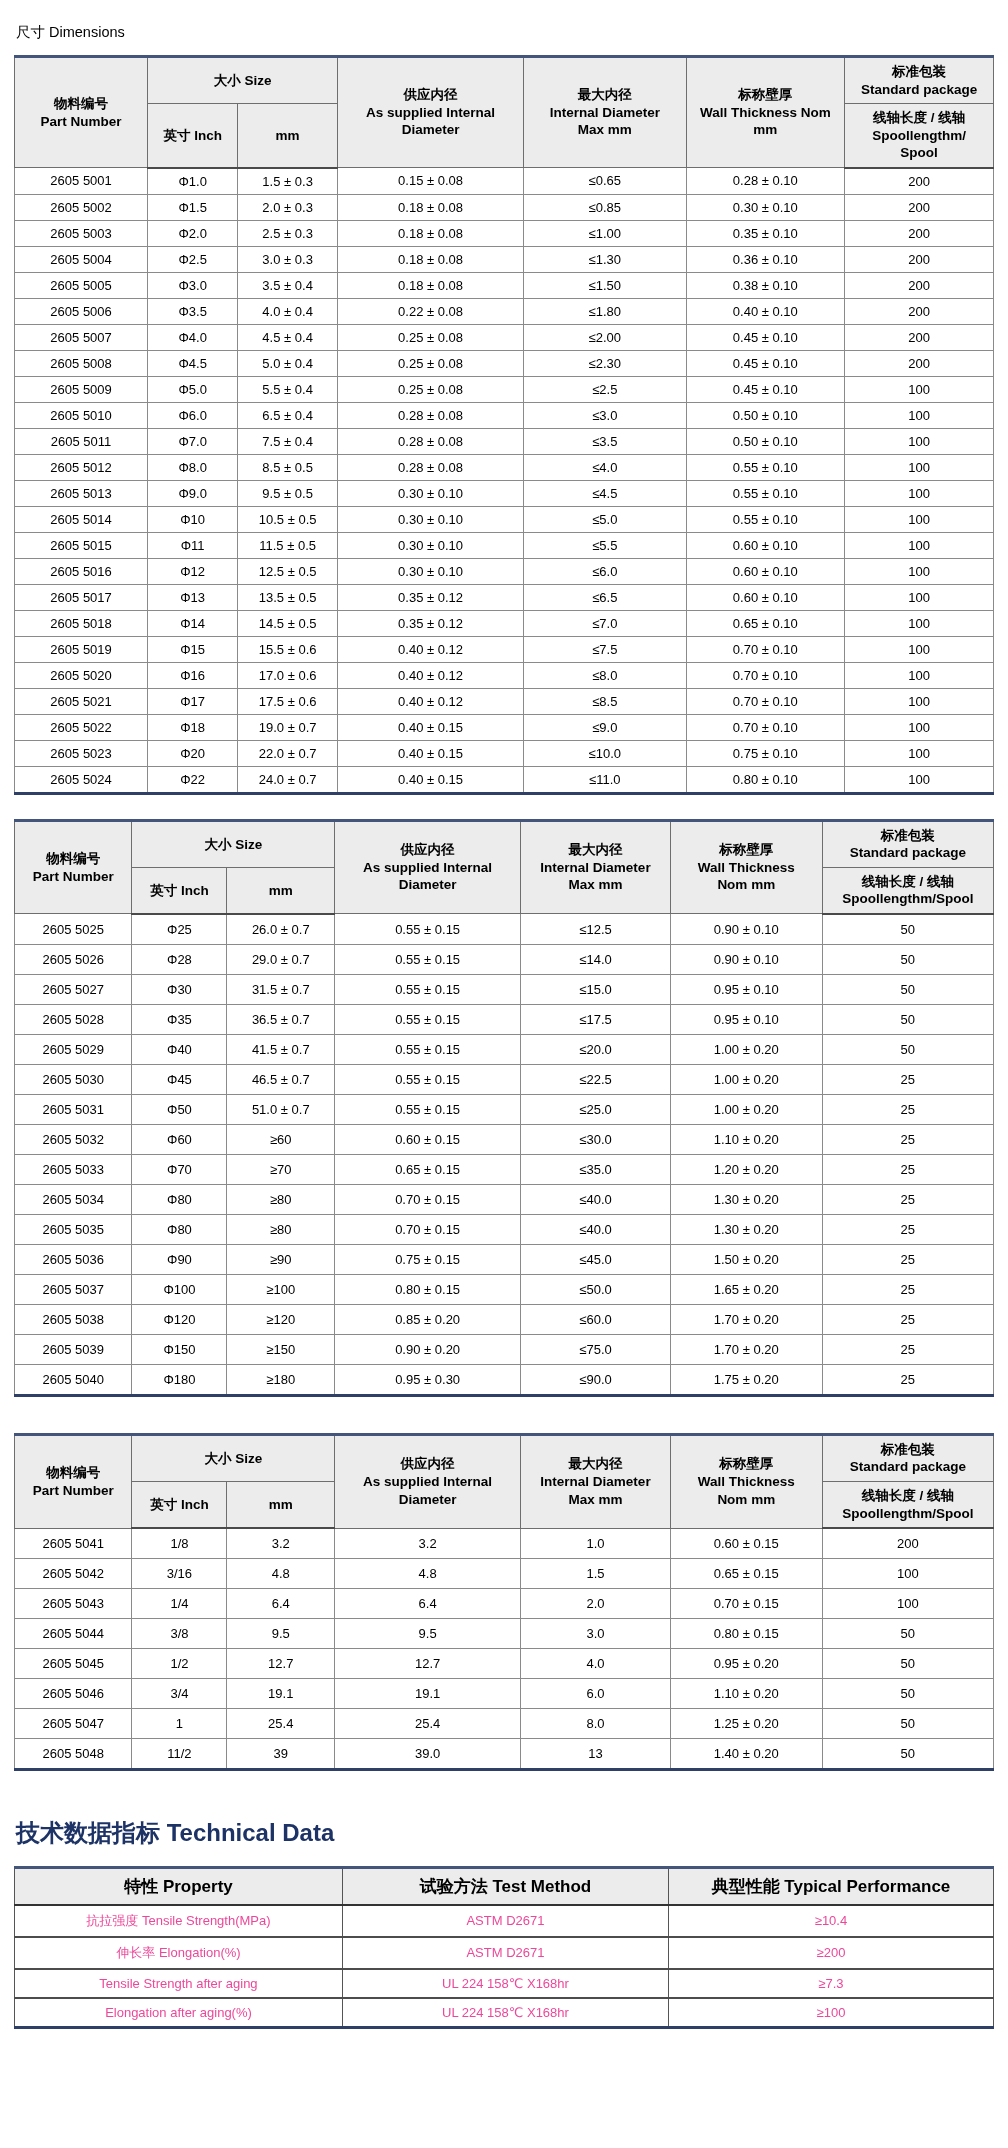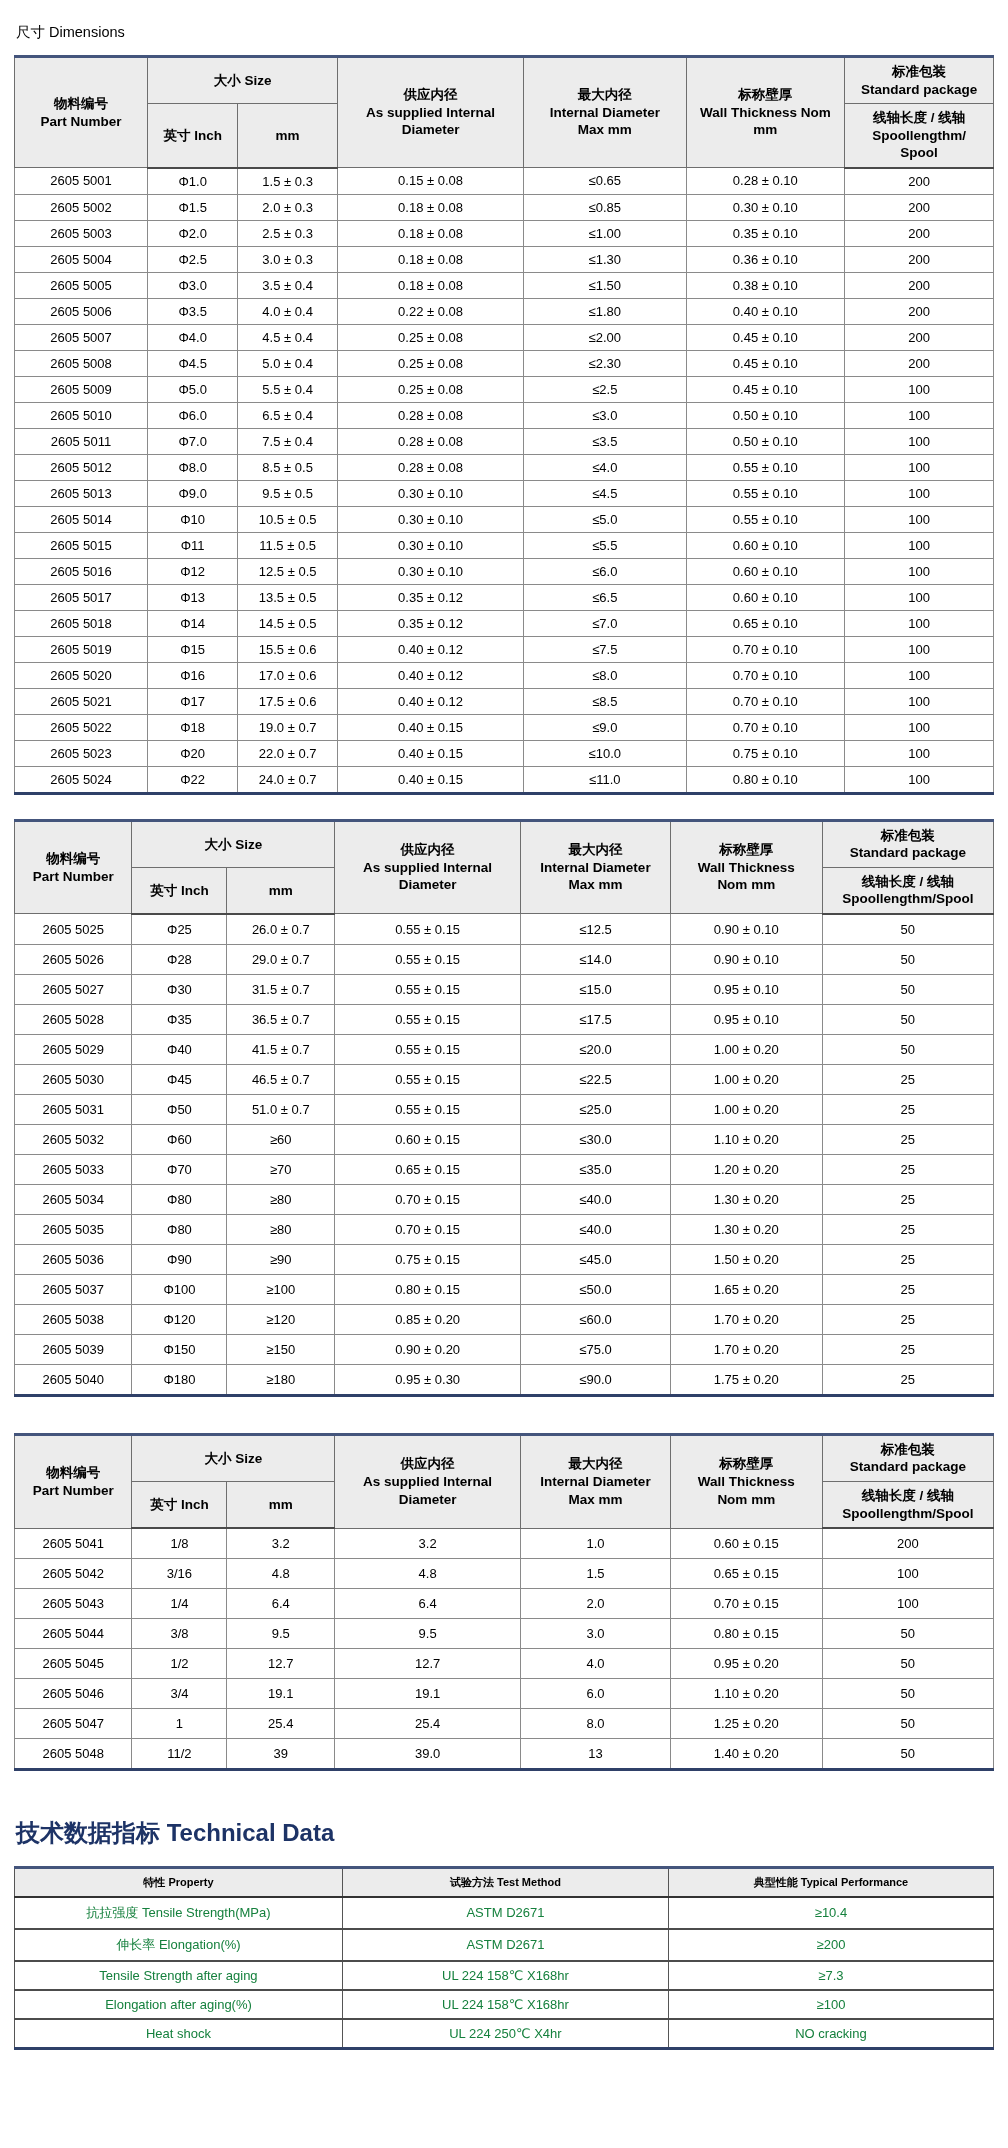--- a/index.html
+++ b/index.html
@@ -61,35 +61,35 @@
   .tech-heading .zh { font-weight: 700; }
   .tech-heading .en { font-weight: bold; }
   .tech {
     margin-top: 18px;
     border-top: 3px solid #44557c;
     border-bottom: 3px solid #2f4068;
   }
   .tech th {
     background: #ececec;
     font-weight: bold;
-    font-size: 11px;
+    font-size: 17px;
     text-align: center;
     border: 1px solid #555;
     border-bottom: 2px solid #333;
     padding: 6px 2px;
     color: #000;
   }
   .tech td {
     font-size: 13px;
     text-align: center;
     border-left: 1px solid #555;
     border-right: 1px solid #555;
     border-top: 2px solid #4c4c4c;
     padding: 6px 3px;
-    color: #15803d;
+    color: #ec4899;
     background: #fff;
     margin-top: 20px;
   }
   .tech tbody tr:first-child td { border-top: none; }
 </style>
 </head>
 <body>
 
 <div class="doc-title">尺寸 Dimensions</div>
 
@@ -672,19 +672,14 @@
       <tr>
         <td>Tensile Strength after aging</td>
         <td>UL 224 158℃ X168hr</td>
         <td>≥7.3</td>
       </tr>
       <tr>
         <td>Elongation after aging(%)</td>
         <td>UL 224 158℃ X168hr</td>
         <td>≥100</td>
       </tr>
-      <tr>
-        <td>Heat shock</td>
-        <td>UL 224 250℃ X4hr</td>
-        <td>NO cracking</td>
-      </tr>
     </tbody>
 </table>
 
 </body></html>

